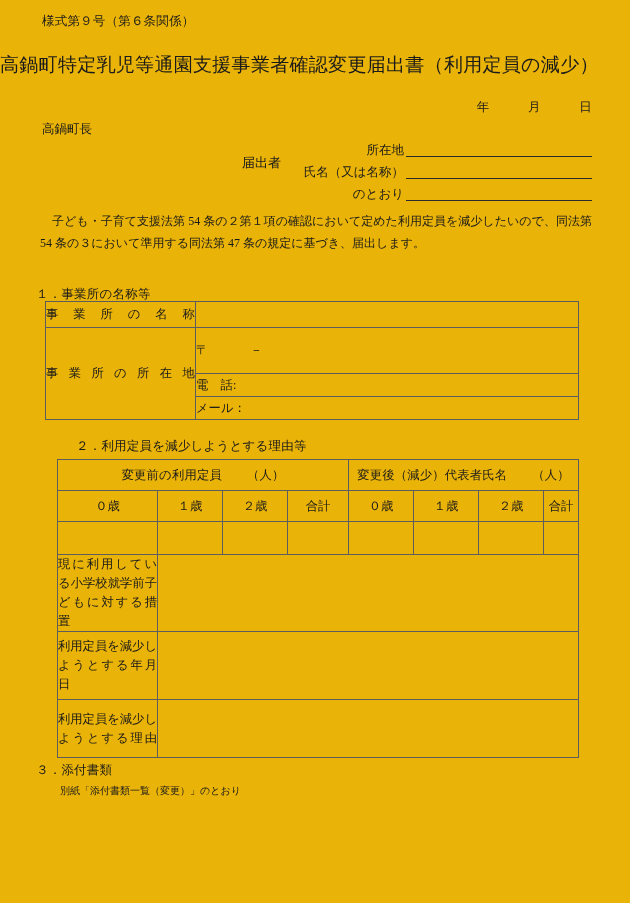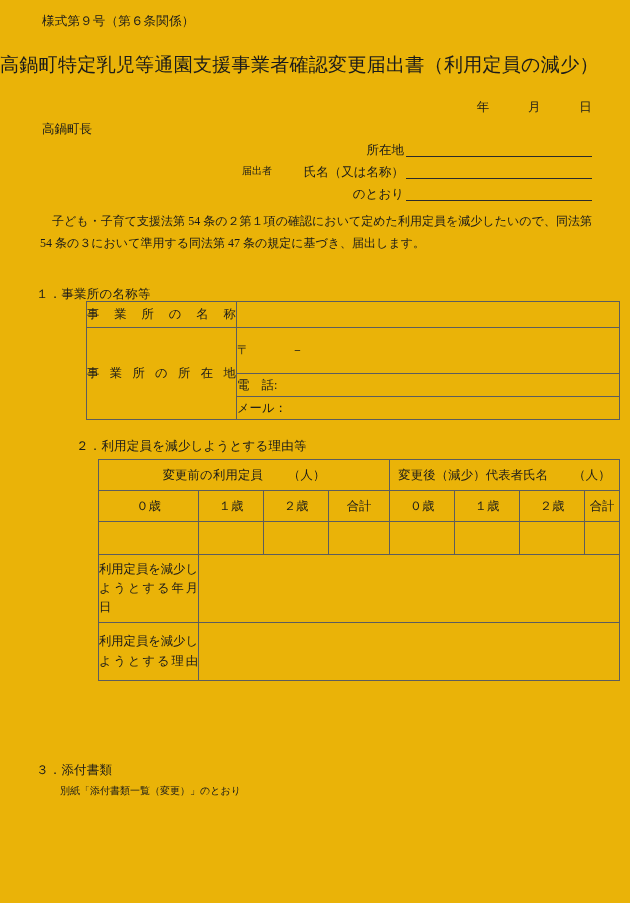--- a/index.html
+++ b/index.html
@@ -52,22 +52,22 @@
   .decl-row {
     position: relative;
     height: 22px;
     display: flex;
     align-items: flex-end;
     justify-content: flex-end;
   }
   .decl-prefix {
     position: absolute;
     left: 202px;
-    bottom: 2px;
-    font-size: 10px;
+    bottom: 8px;
+    font-size: 13px;
   }
   .decl-label {
     font-size: 12.5px;
     padding-right: 2px;
     line-height: 1;
     padding-bottom: 2px;
   }
   .decl-rule {
     width: 186px;
     border-bottom: 1px solid #2b2b2b;
@@ -100,21 +100,20 @@
     left: 60px; top: 784px;
     font-size: 10px;
   }
 
   
   table.grid {
     position: absolute;
     border-collapse: collapse;
     table-layout: fixed;
     font-size: 12.3px;
-    margin-left: 41px;
   }
   table.grid td {
     border: 1px solid #5d5d5d;
     padding: 0;
     vertical-align: middle;
   }
 
   
   #table-establishment {
     left: 45px; top: 301px;
@@ -251,20 +250,24 @@
         <td class="t2-blank"></td>
         <td class="t2-blank"></td>
         <td class="t2-blank"></td>
         <td class="t2-blank"></td>
         <td class="t2-blank"></td>
         <td class="t2-blank"></td>
         <td class="t2-blank"></td>
         <td class="t2-blank"></td>
       </tr>
       <tr>
+        <td class="t2-rowlabel" style="height:67px">現に利用している小学校就学前子どもに対する措置</td>
+        <td class="t2-rowvalue" colspan="7"></td>
+      </tr>
+      <tr>
         <td class="t2-rowlabel" style="height:67px">利用定員を減少しようとする年月日</td>
         <td class="t2-rowvalue" colspan="7"></td>
       </tr>
       <tr>
         <td class="t2-rowlabel" style="height:57px">利用定員を減少しようとする理由</td>
         <td class="t2-rowvalue" colspan="7"></td>
       </tr>
     </tbody>
   </table>
 

